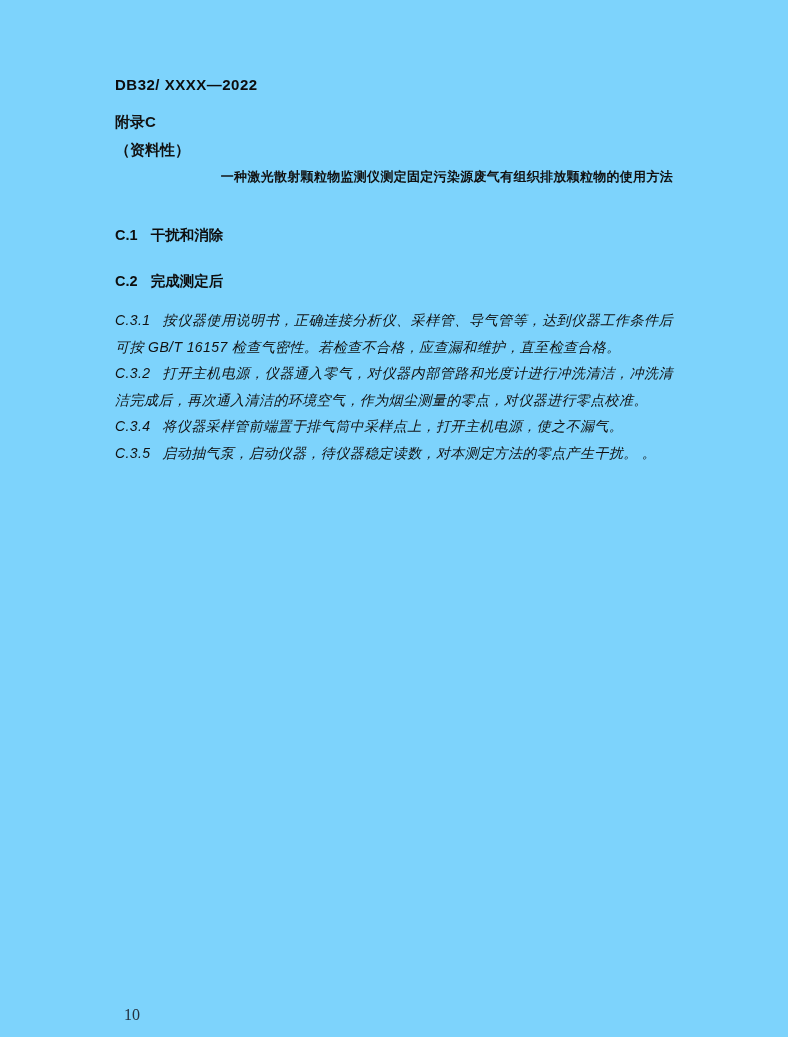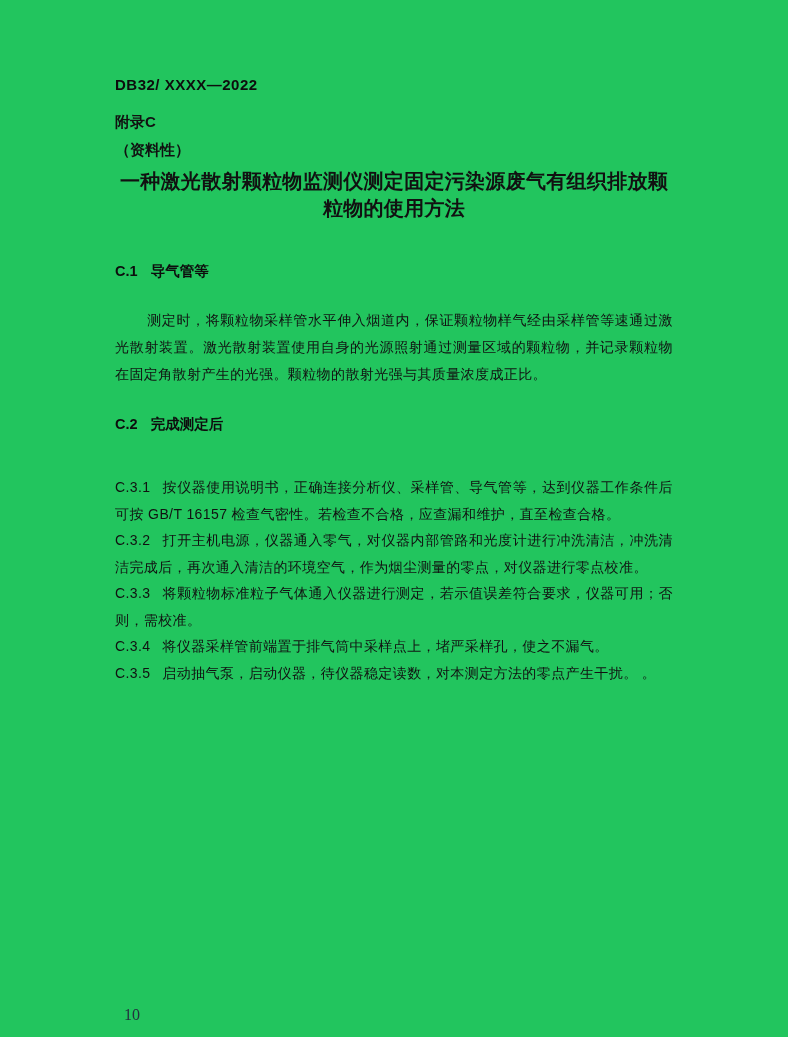--- a/index.html
+++ b/index.html
@@ -11,21 +11,21 @@
     width: 788px;
     height: 1037px;
     overflow: hidden;
     font-family: "Liberation Sans", sans-serif;
     color: #111111;
   }
   .page {
     position: relative;
     width: 788px;
     height: 1037px;
-    background: #22c55e;
+    background: #7dd3fc;
     box-sizing: border-box;
   }
   .content {
     position: absolute;
     left: 115px;
     top: 0;
     width: 558px;
   }
   .doc-number {
     margin-top: 76px;
@@ -41,22 +41,22 @@
     font-weight: bold;
   }
   .appendix-classification {
     margin-top: 9px;
     text-align: left;
     font-size: 15px;
     font-weight: bold;
   }
   .appendix-title {
     margin-top: 8px;
-    text-align: center;
-    font-size: 20px;
+    text-align: right;
+    font-size: 13px;
     font-weight: bold;
     letter-spacing: 0.3px;
   }
   .section-heading {
     font-size: 14.5px;
     font-weight: bold;
     color: #0d0d0d;
   }
   .section-heading .sec-title {
     margin-left: 0.9em;
@@ -66,21 +66,22 @@
   .heading-c3 { margin-top: 27px; }
   .body-para {
     margin-top: 26px;
     font-size: 14px;
     line-height: 27px;
     text-indent: 2.3em;
     text-align: justify;
     letter-spacing: 0.4px;
   }
   .clauses {
-    margin-top: 40px;
+    margin-top: 16px;
+    font-style: italic;
   }
   .clause {
     font-size: 14px;
     line-height: 26.5px;
     text-align: justify;
     letter-spacing: 0.4px;
   }
   .clause .clause-num {
     font-weight: normal;
     margin-right: 0.85em;
@@ -103,41 +104,37 @@
 
     <div class="doc-number">DB32/ XXXX—2022</div>
 
     <div class="appendix-label">附录C</div>
 
     <div class="appendix-classification">（资料性）</div>
 
     <div class="appendix-title">一种激光散射颗粒物监测仪测定固定污染源废气有组织排放颗粒物的使用方法</div>
 
     <div class="section-heading heading-c1">
-      <span class="sec-num">C.1</span><span class="sec-title">导气管等</span>
+      <span class="sec-num">C.1</span><span class="sec-title">干扰和消除</span>
     </div>
-    <p class="body-para">测定时，将颗粒物采样管水平伸入烟道内，保证颗粒物样气经由采样管等速通过激光散射装置。激光散射装置使用自身的光源照射通过测量区域的颗粒物，并记录颗粒物在固定角散射产生的光强。颗粒物的散射光强与其质量浓度成正比。</p>
 
     <div class="section-heading heading-c2">
       <span class="sec-num">C.2</span><span class="sec-title">完成测定后</span>
     </div>
 
 
     <div class="clauses">
       <div class="clause">
         <span class="clause-num">C.3.1</span><span>按仪器使用说明书，正确连接分析仪、采样管、导气管等，达到仪器工作条件后可按 GB/T 16157 检查气密性。若检查不合格，应查漏和维护，直至检查合格。</span>
       </div>
       <div class="clause">
         <span class="clause-num">C.3.2</span><span>打开主机电源，仪器通入零气，对仪器内部管路和光度计进行冲洗清洁，冲洗清洁完成后，再次通入清洁的环境空气，作为烟尘测量的零点，对仪器进行零点校准。</span>
       </div>
       <div class="clause">
-        <span class="clause-num">C.3.3</span><span>将颗粒物标准粒子气体通入仪器进行测定，若示值误差符合要求，仪器可用；否则，需校准。</span>
-      </div>
-      <div class="clause">
-        <span class="clause-num">C.3.4</span><span>将仪器采样管前端置于排气筒中采样点上，堵严采样孔，使之不漏气。</span>
+        <span class="clause-num">C.3.4</span><span>将仪器采样管前端置于排气筒中采样点上，打开主机电源，使之不漏气。</span>
       </div>
       <div class="clause">
         <span class="clause-num">C.3.5</span><span>启动抽气泵，启动仪器，待仪器稳定读数，对本测定方法的零点产生干扰。 。</span>
       </div>
     </div>
 
   </div>
 
   <div class="page-number">10</div>
 </div>

